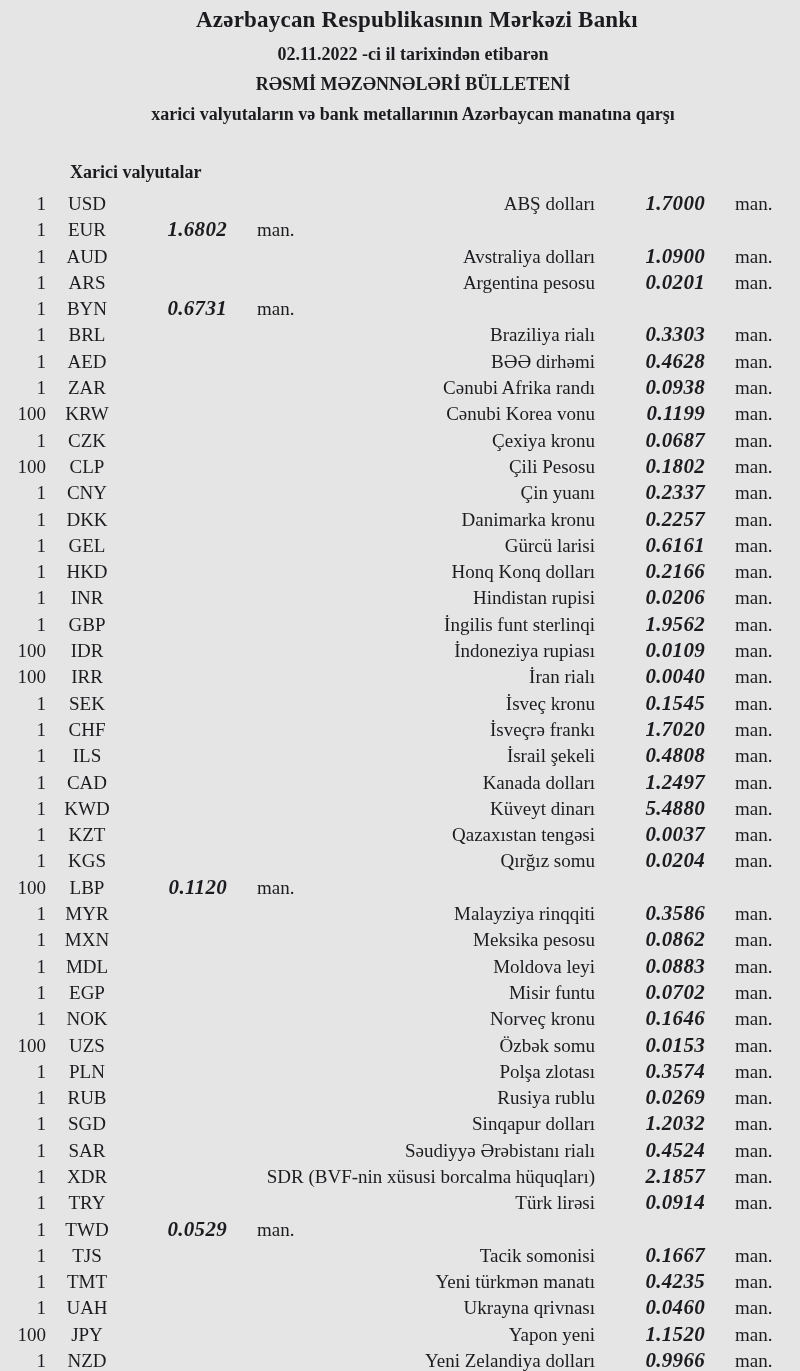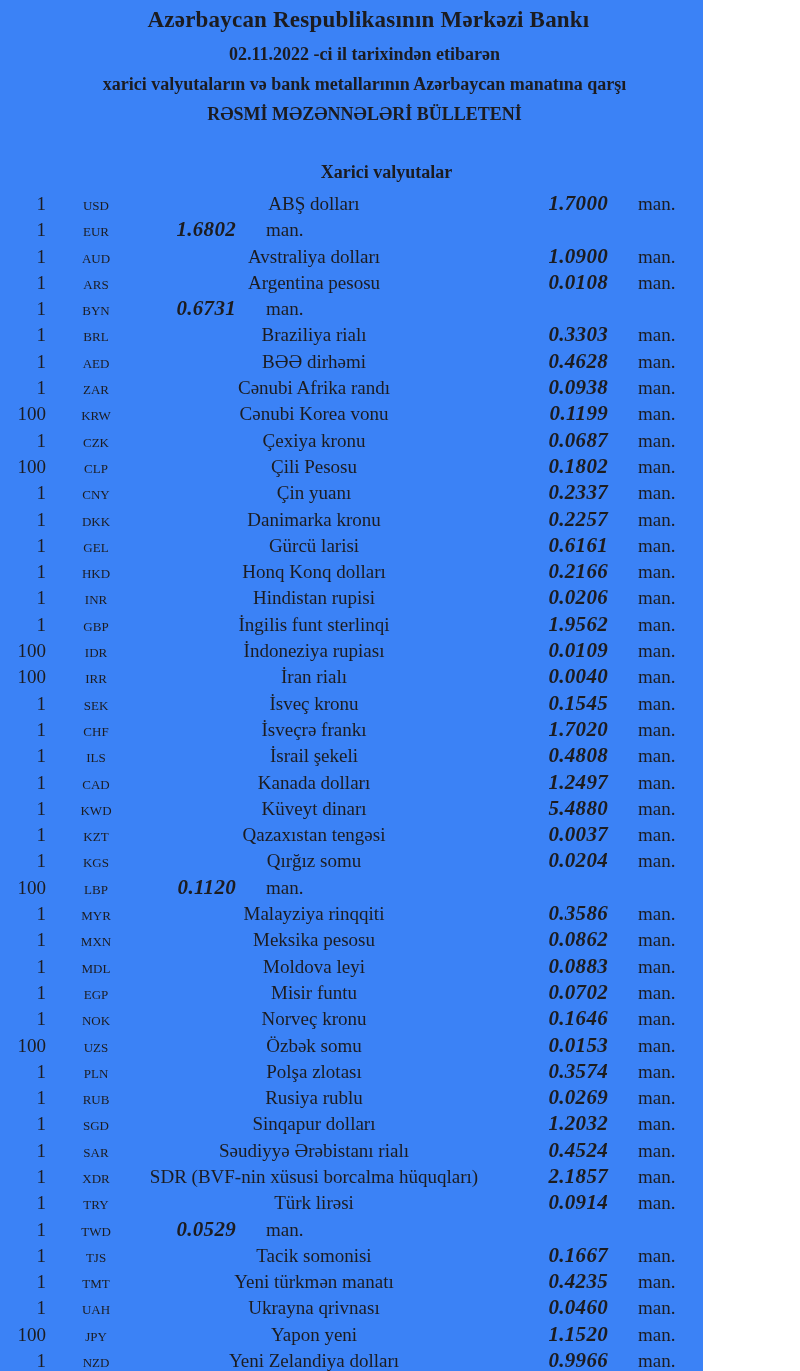--- a/index.html
+++ b/index.html
@@ -2,23 +2,23 @@
 <html><head>
 <meta charset="utf-8">
 <style>
   html, body {
     margin: 0;
     padding: 0;
     background: #ffffff;
   }
   .page {
     position: relative;
-    width: 703px;
+    width: 800px;
     height: 1371px;
-    background: #3b82f6;
+    background: #e5e5e5;
     color: #1c1c20;
     font-family: "Liberation Serif", "DejaVu Serif", serif;
     overflow: hidden;
     box-sizing: border-box;
   }
   .header {
     text-align: center;
     padding-top: 7px;
     padding-left: 34px;
   }
@@ -27,21 +27,20 @@
     font-weight: bold;
     margin: 0 0 11px 0;
     letter-spacing: 0.2px;
   }
   .h2 {
     font-size: 18px;
     font-weight: bold;
     margin: 0 8px 9px 0;
   }
   .section-title {
-    text-align: center;
     padding-left: 70px;
     font-size: 18px;
     font-weight: bold;
     margin-top: 37px;
     margin-bottom: 7px;
   }
   .rates {
     width: 100%;
   }
   .row {
@@ -54,27 +53,27 @@
   }
   .qty {
     width: 46px;
     text-align: right;
     font-size: 19px;
     flex: 0 0 auto;
   }
   .code {
     width: 60px;
     text-align: center;
-    font-size: 13px;
-    margin-left: 20px;
+    font-size: 19px;
+    margin-left: 11px;
     flex: 0 0 auto;
   }
   .cname {
     flex: 1 1 auto;
-    text-align: center;
+    text-align: right;
     font-size: 19px;
     margin-left: 4px;
     white-space: nowrap;
     overflow: hidden;
   }
   .rate {
     width: 110px;
     text-align: right;
     font-size: 21px;
     font-weight: bold;
@@ -91,22 +90,22 @@
   }
 </style>
 </head>
 <body>
 
 <div class="page">
 
   <div class="header">
     <div class="h1">Azərbaycan Respublikasının Mərkəzi Bankı</div>
     <div class="h2">02.11.2022 -ci il tarixindən etibarən</div>
+    <div class="h2">RƏSMİ MƏZƏNNƏLƏRİ BÜLLETENİ</div>
     <div class="h2">xarici valyutaların və bank metallarının Azərbaycan manatına qarşı</div>
-    <div class="h2">RƏSMİ MƏZƏNNƏLƏRİ BÜLLETENİ</div>
   </div>
 
   <div class="section-title">Xarici valyutalar</div>
 
   <div class="rates" id="rates-table">
       <div class="row">
         <span class="qty">1</span>
         <span class="code">USD</span>
         <span class="cname">ABŞ dolları</span>
         <span class="rate">1.7000</span>
@@ -122,21 +121,21 @@
         <span class="qty">1</span>
         <span class="code">AUD</span>
         <span class="cname">Avstraliya dolları</span>
         <span class="rate">1.0900</span>
         <span class="unit">man.</span>
       </div>
       <div class="row">
         <span class="qty">1</span>
         <span class="code">ARS</span>
         <span class="cname">Argentina pesosu</span>
-        <span class="rate">0.0108</span>
+        <span class="rate">0.0201</span>
         <span class="unit">man.</span>
       </div>
       <div class="row">
         <span class="qty">1</span>
         <span class="code">BYN</span>
         <span class="rate">0.6731</span>
         <span class="unit">man.</span>
       </div>
       <div class="row">
         <span class="qty">1</span>

